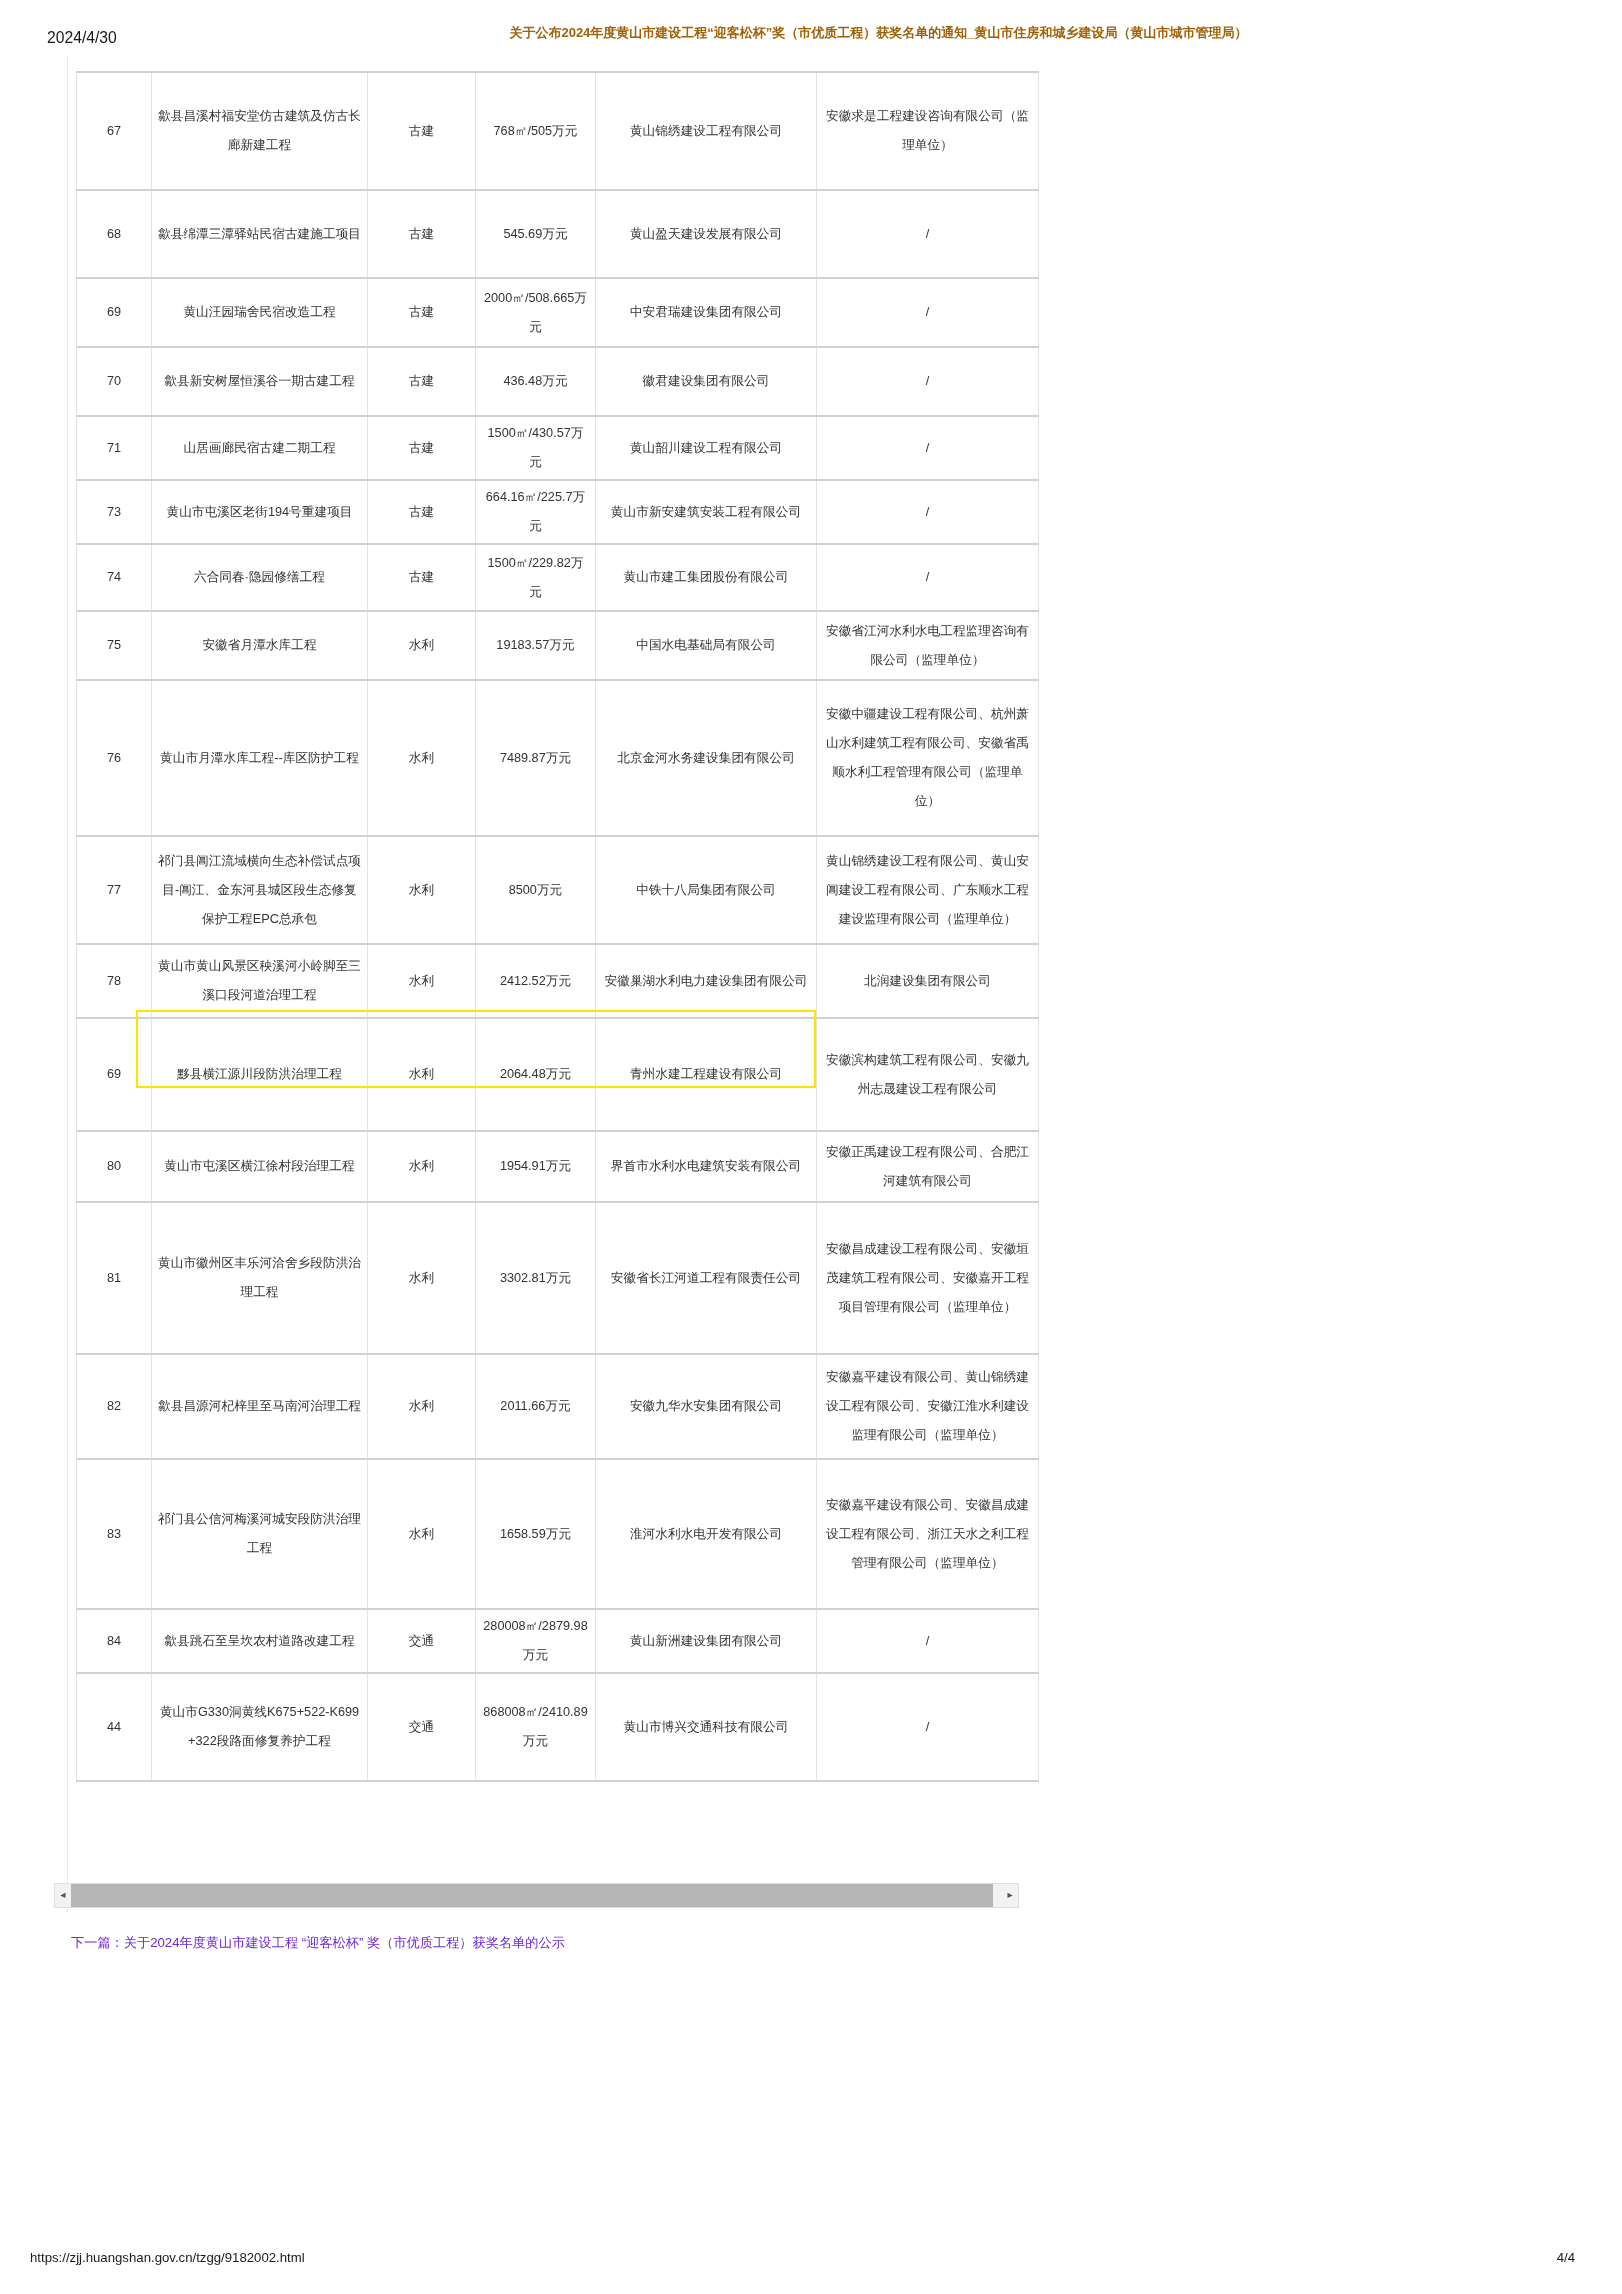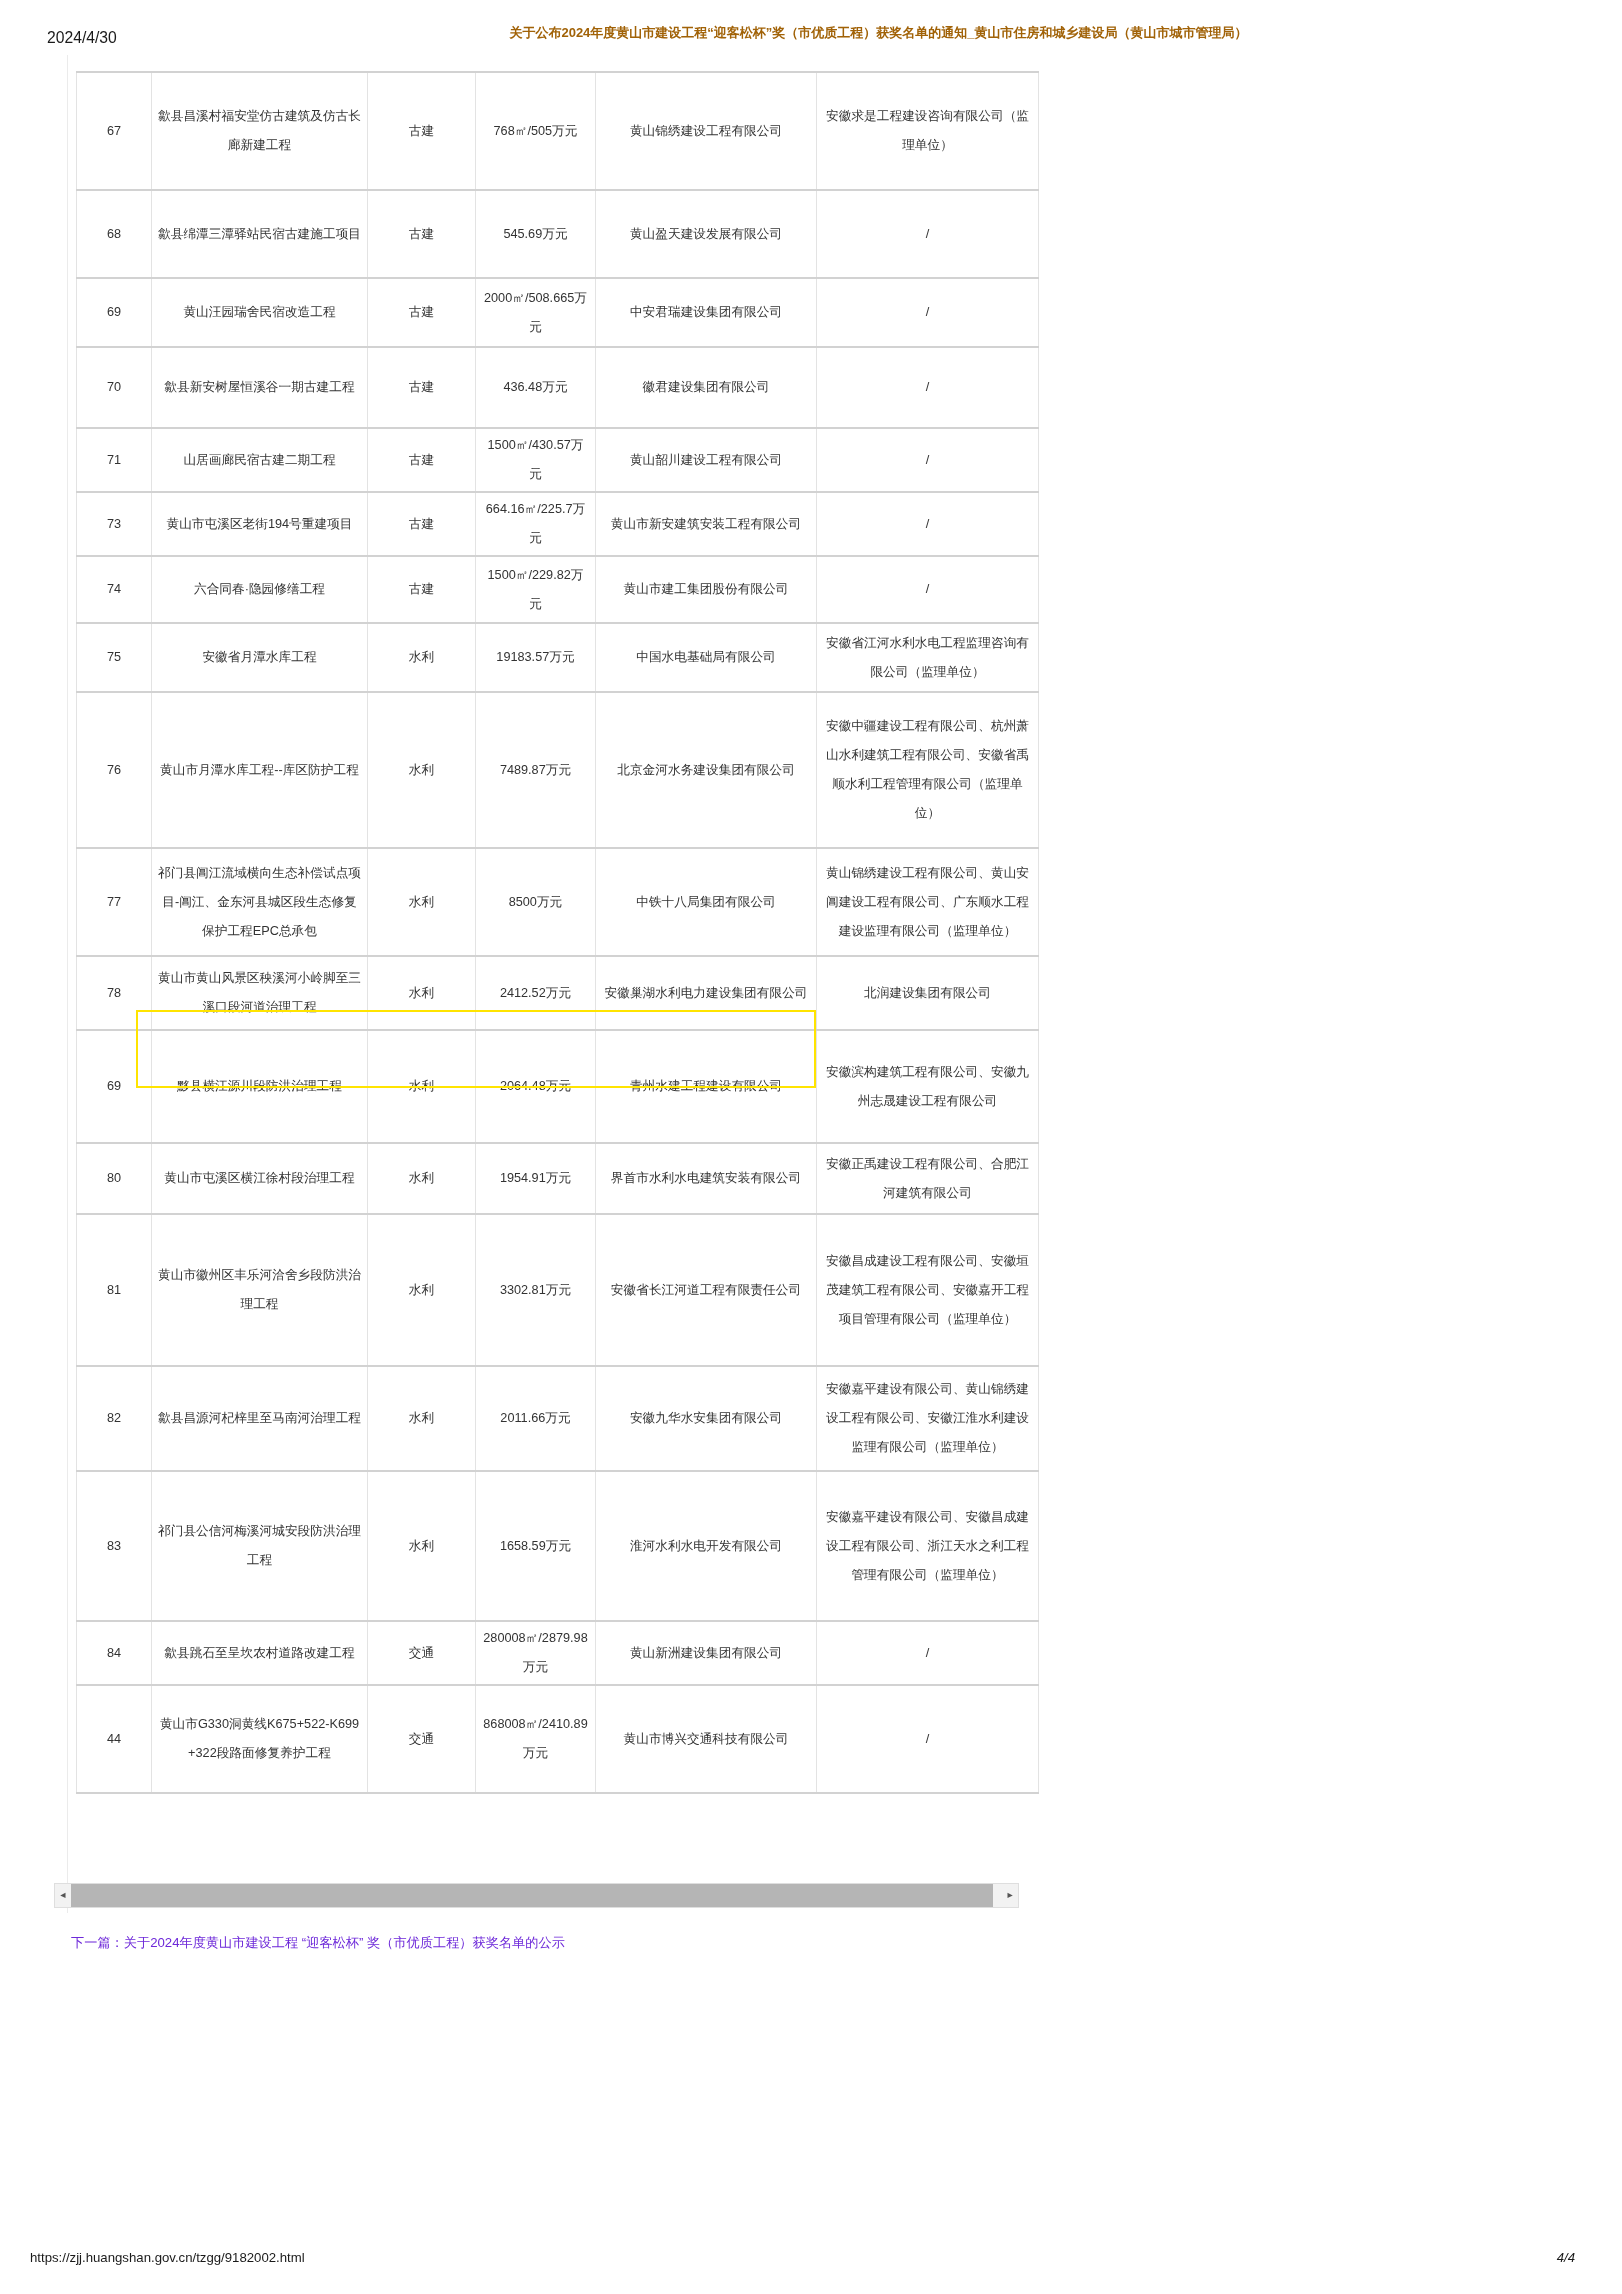--- a/index.html
+++ b/index.html
@@ -76,21 +76,21 @@
     font-size:13.2px;color:#6d28d9;line-height:1.5;
     cursor:pointer;
   }
   
   .pf-url{
     position:absolute;left:30px;top:2250px;
     font-size:13.2px;color:#1a1a1a;
   }
   .pf-page{
     position:absolute;right:47px;top:2250px;
-    font-size:13.2px;color:#1a1a1a;font-style:italic;
+    font-size:13.2px;color:#1a1a1a;
   }
 </style>
 </head>
 <body>
 
 <div class="page">
 
   <div class="print-header">
     <div class="ph-date">2024/4/30</div>
     <div class="ph-title">关于公布2024年度黄山市建设工程“迎客松杯”奖（市优质工程）获奖名单的通知_黄山市住房和城乡建设局（黄山市城市管理局）</div>
@@ -125,21 +125,21 @@
           <td>/</td>
         </tr>
         <tr style="height: 69px;">
           <td>69</td>
           <td>黄山汪园瑞舍民宿改造工程</td>
           <td>古建</td>
           <td>2000㎡/508.665万元</td>
           <td>中安君瑞建设集团有限公司</td>
           <td>/</td>
         </tr>
-        <tr style="height: 81px;">
+        <tr style="height: 69px;">
           <td>70</td>
           <td>歙县新安树屋恒溪谷一期古建工程</td>
           <td>古建</td>
           <td>436.48万元</td>
           <td>徽君建设集团有限公司</td>
           <td>/</td>
         </tr>
         <tr style="height: 64px;">
           <td>71</td>
           <td>山居画廊民宿古建二期工程</td>

